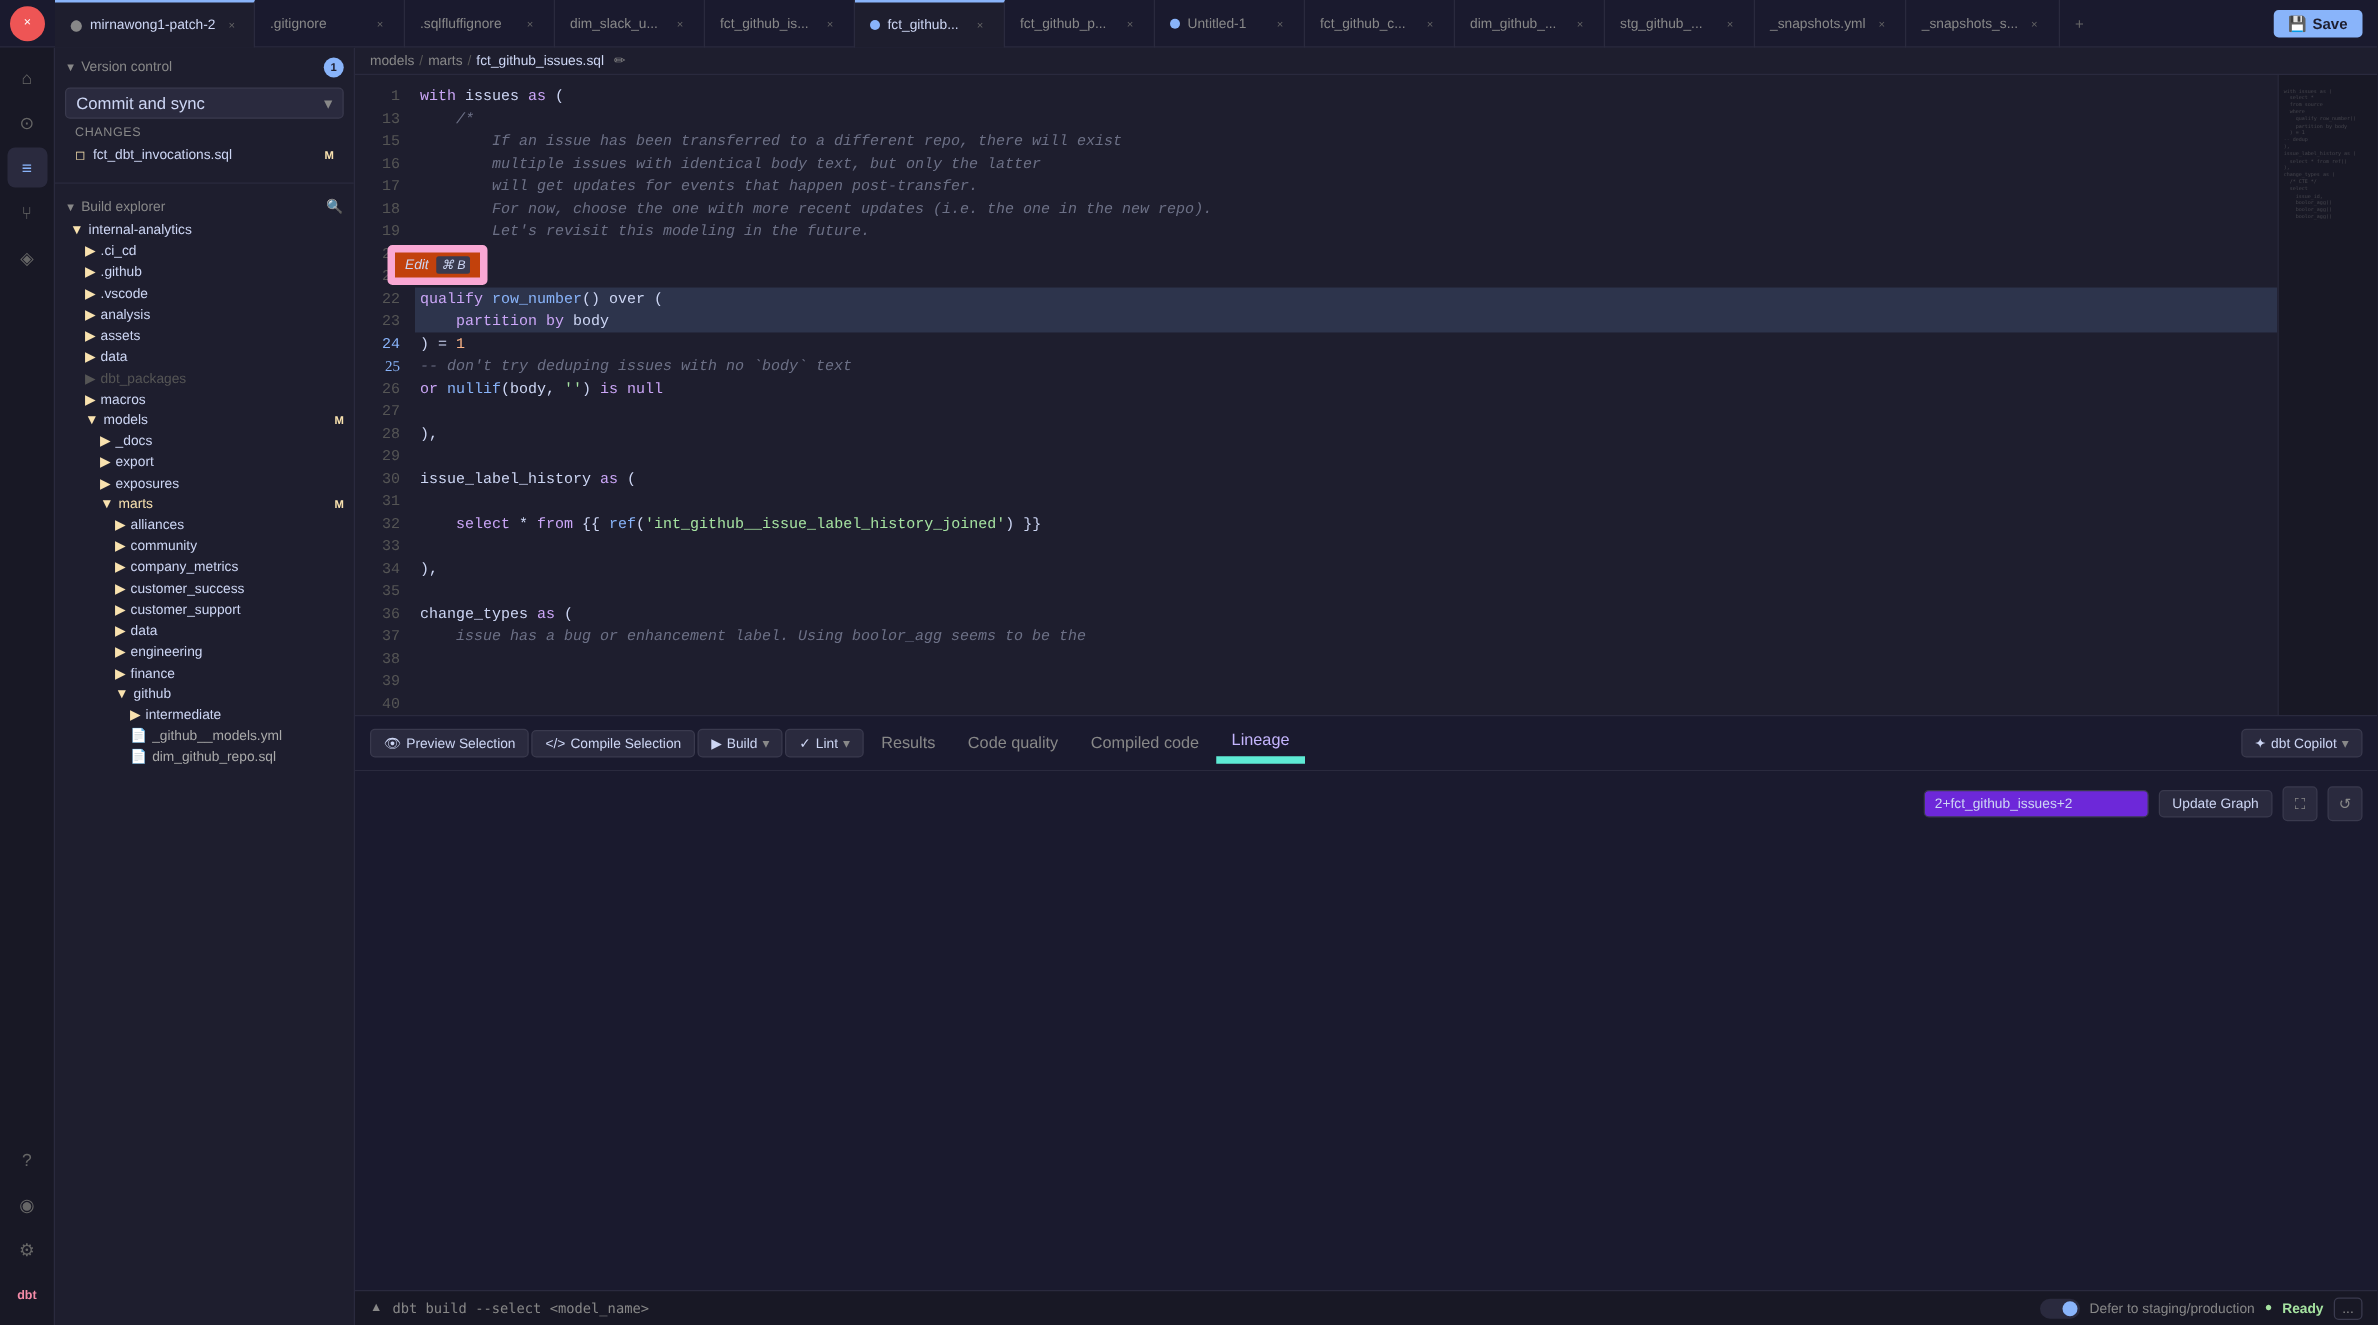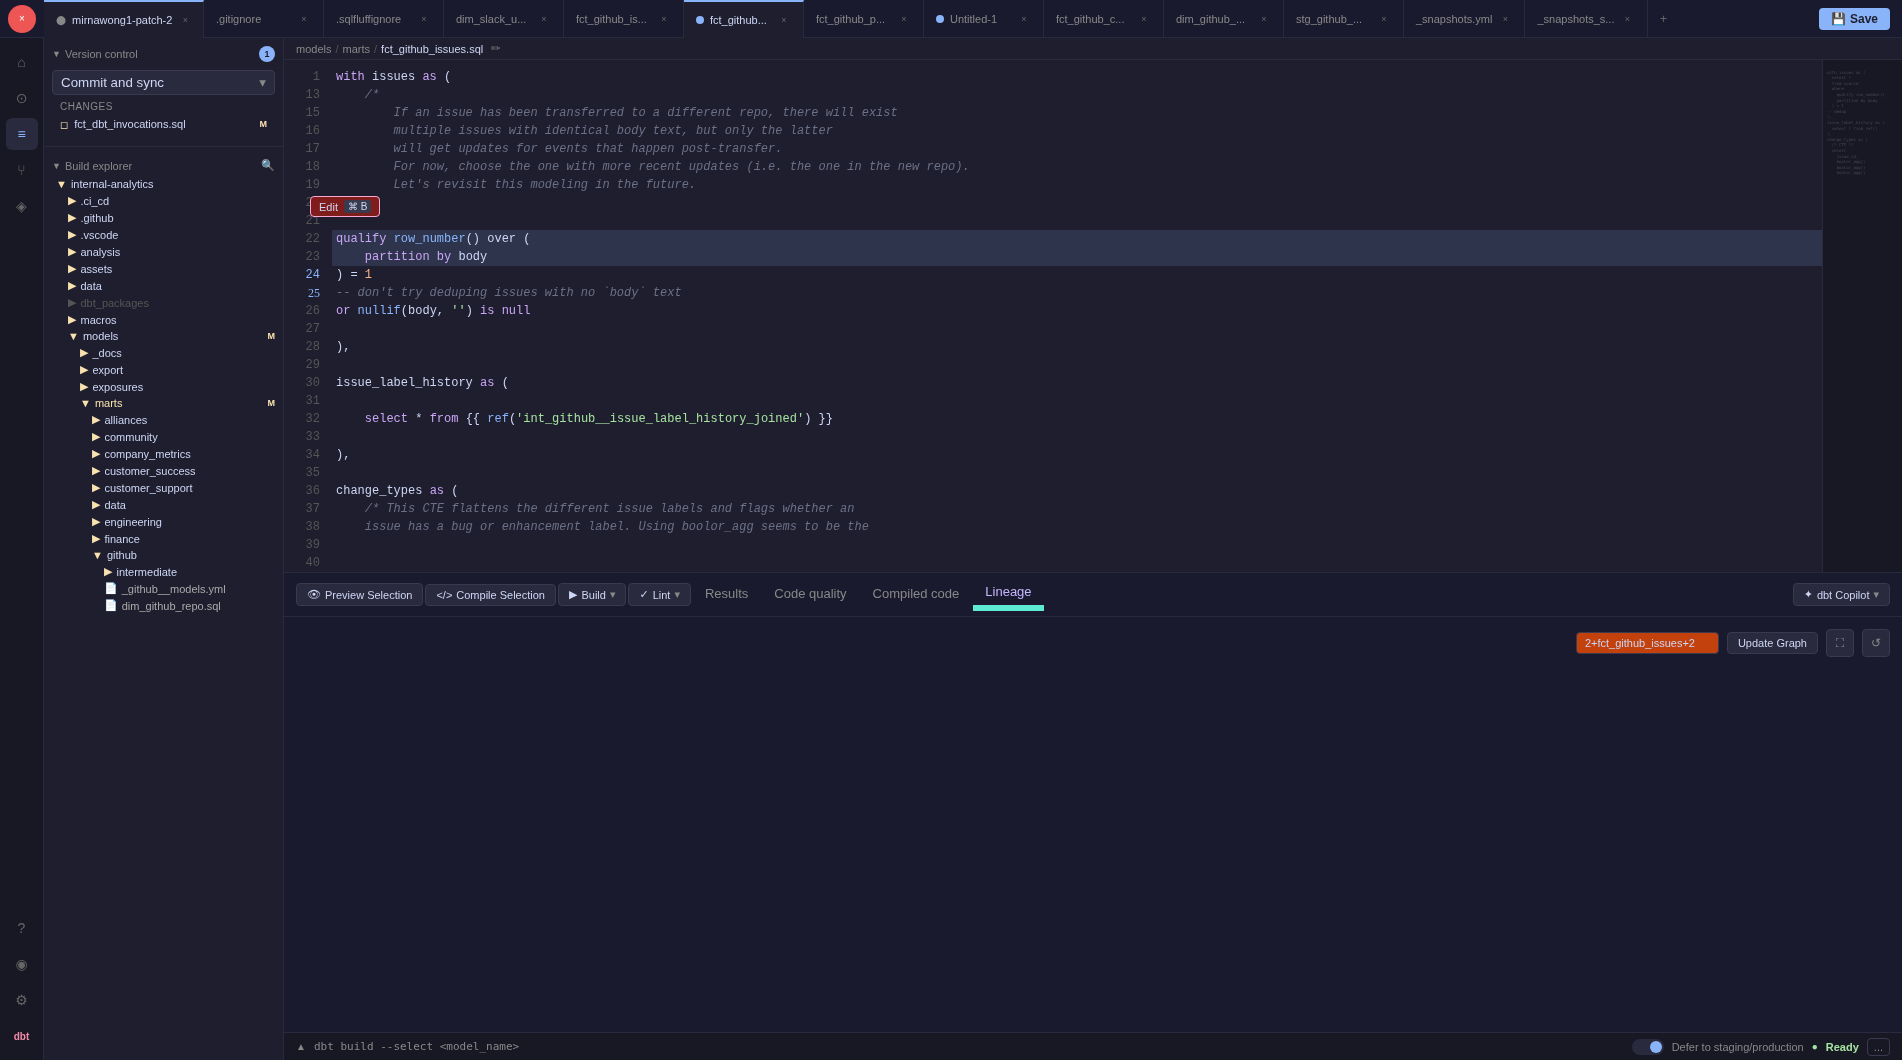--- a/index.html
+++ b/index.html
@@ -76,39 +76,39 @@
     .build-btn { display: flex; align-items: center; gap: 4px; padding: 4px 10px; background: #2a2a3e; border: 1px solid #3a3a4e; border-radius: 4px; color: #cdd6f4; cursor: pointer; font-size: 11px; }
     .lint-btn { display: flex; align-items: center; gap: 4px; padding: 4px 10px; background: #2a2a3e; border: 1px solid #3a3a4e; border-radius: 4px; color: #cdd6f4; cursor: pointer; font-size: 11px; }
     .panel-tab { padding: 6px 12px; color: #888; cursor: pointer; font-size: 13px; border-bottom: 2px solid transparent; }
     .panel-tab.active { color: #c4b5fd; border-bottom: 6px solid #5eead4; }
     .panel-tab-spacer { flex: 1; }
     .copilot-btn { display: flex; align-items: center; gap: 4px; padding: 4px 10px; background: #2a2a3e; border: 1px solid #3a3a4e; border-radius: 4px; color: #cdd6f4; cursor: pointer; font-size: 11px; margin-left: auto; }
 
     
     .lineage-area { flex: 1; position: relative; overflow: hidden; background: #1a1a2e; }
     .graph-controls { position: absolute; top: 12px; right: 12px; display: flex; align-items: center; gap: 8px; z-index: 10; }
-    .graph-input { background: #c2410c; border: 1px solid #3a3a4e; border-radius: 4px; padding: 4px 8px; color: #cdd6f4; font-size: 11px; width: 143px; }
+    .graph-input { background: #6d28d9; border: 1px solid #3a3a4e; border-radius: 4px; padding: 4px 8px; color: #cdd6f4; font-size: 11px; width: 180px; }
     .graph-btn { padding: 4px 10px; background: #2a2a3e; border: 1px solid #3a3a4e; border-radius: 4px; color: #cdd6f4; cursor: pointer; font-size: 11px; }
     .graph-icon-btn { width: 28px; height: 28px; background: #2a2a3e; border: 1px solid #3a3a4e; border-radius: 4px; display: flex; align-items: center; justify-content: center; cursor: pointer; color: #888; }
 
     
     .connections-svg { position: absolute; top: 0; left: 0; width: 100%; height: 100%; pointer-events: none; }
 
     
     .status-left { display: flex; align-items: center; gap: 8px; font-size: 11px; color: #888; }
     .status-right { display: flex; align-items: center; gap: 8px; font-size: 11px; color: #888; }
     .status-ready { color: #a6e3a1; font-weight: bold; }
     .toggle-switch { width: 32px; height: 16px; background: #2a2a3e; border-radius: 8px; position: relative; cursor: pointer; }
     .toggle-switch .knob { width: 12px; height: 12px; background: #89b4fa; border-radius: 50%; position: absolute; top: 2px; right: 2px; }
 
     
     .save-btn { position: absolute; top: 8px; right: 12px; background: #89b4fa; color: #1e1e2e; border: none; border-radius: 4px; padding: 4px 12px; font-size: 12px; cursor: pointer; font-weight: 600; z-index: 5; display: flex; align-items: center; gap: 4px; }
 
     
-    .edit-hint { position: absolute; top: 196px; left: 310px; background: #7f1d1d; border: 1px solid #f9a8d4; border-radius: 4px; padding: 3px 8px; font-size: 11px; color: #cdd6f4; display: flex; align-items: center; gap: 6px; z-index: 20; }
+    .edit-hint { position: absolute; top: 196px; left: 310px; background: #c2410c; border: 6px solid #f9a8d4; border-radius: 4px; padding: 3px 8px; font-size: 11px; color: #cdd6f4; display: flex; align-items: center; gap: 6px; z-index: 20; font-style: italic; }
     .kbd { background: #3a3a4e; border-radius: 2px; padding: 1px 4px; font-size: 10px; }
 
     .scrollbar-thin::-webkit-scrollbar { width: 6px; }
     .scrollbar-thin::-webkit-scrollbar-track { background: transparent; }
     .scrollbar-thin::-webkit-scrollbar-thumb { background: #3a3a4e; border-radius: 3px; }
   </style>
 </head>
 <body>
 
 <div class="app-container">
@@ -420,21 +420,20 @@
             <div class="code-line"></div>
             <div class="code-line">),</div>
             <div class="code-line"></div>
             <div class="code-line">issue_label_history <span class="kw">as</span> (</div>
             <div class="code-line"></div>
             <div class="code-line">    <span class="kw">select</span> * <span class="kw">from</span> {{ <span class="fn">ref</span>(<span class="str">'int_github__issue_label_history_joined'</span>) }}</div>
             <div class="code-line"></div>
             <div class="code-line">),</div>
             <div class="code-line"></div>
             <div class="code-line">change_types <span class="kw">as</span> (</div>
-            <div class="code-line cm">    /* This CTE flattens the different issue labels and flags whether an</div>
             <div class="code-line cm">    issue has a bug or enhancement label. Using boolor_agg seems to be the</div>
 
           </div>
 
           <div class="edit-hint">
             <span>Edit</span>
             <span class="kbd">⌘ B</span>
           </div>
           <div class="mini-map" style="background:#181825;position:relative;overflow:hidden;">
             <div style="padding:4px;opacity:0.4;font-size:4px;line-height:1.4;color:#888;font-family:monospace;white-space:pre;overflow:hidden;">

